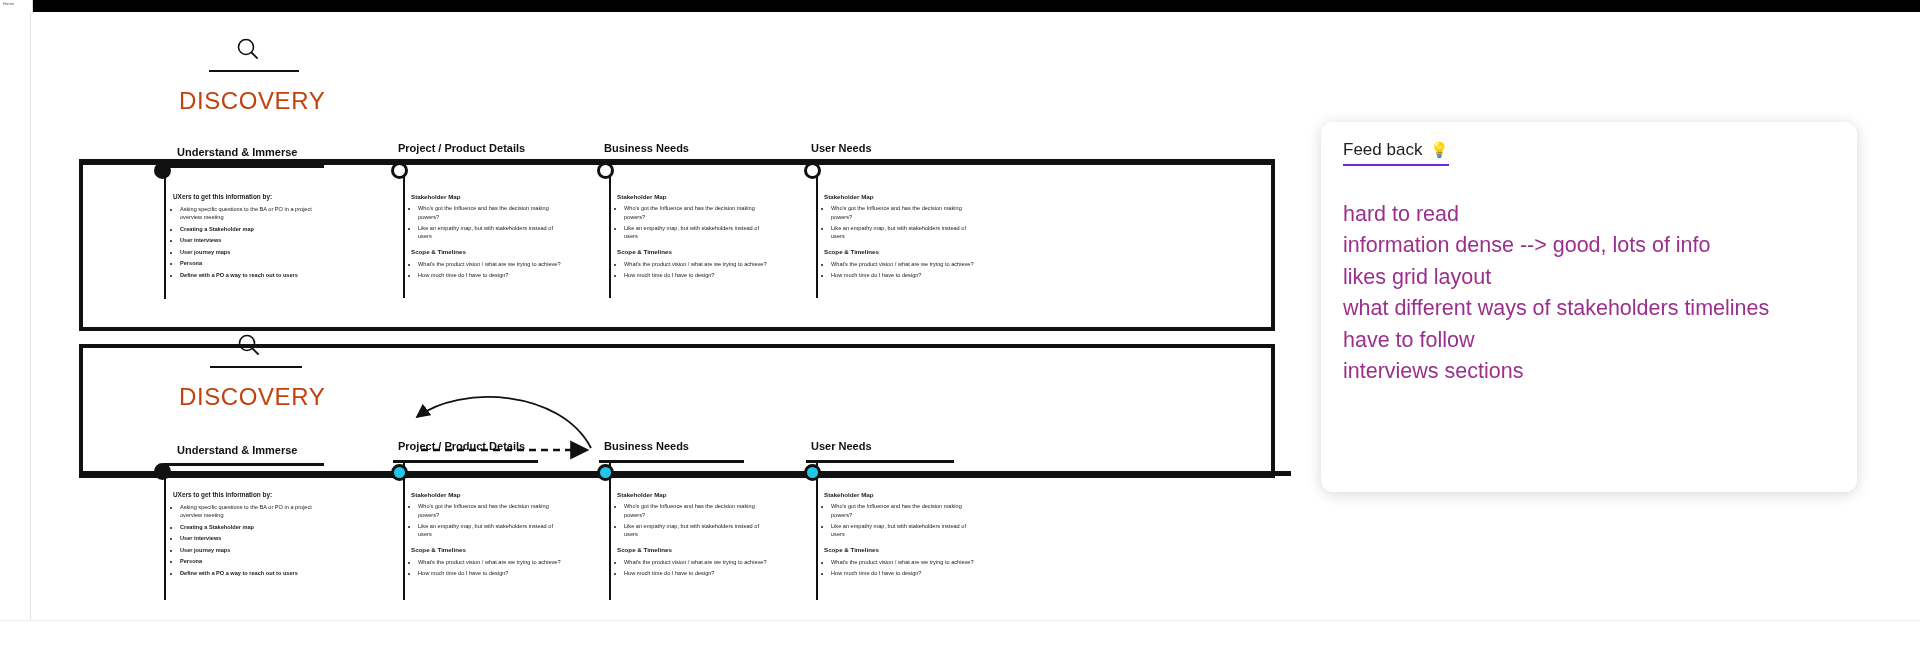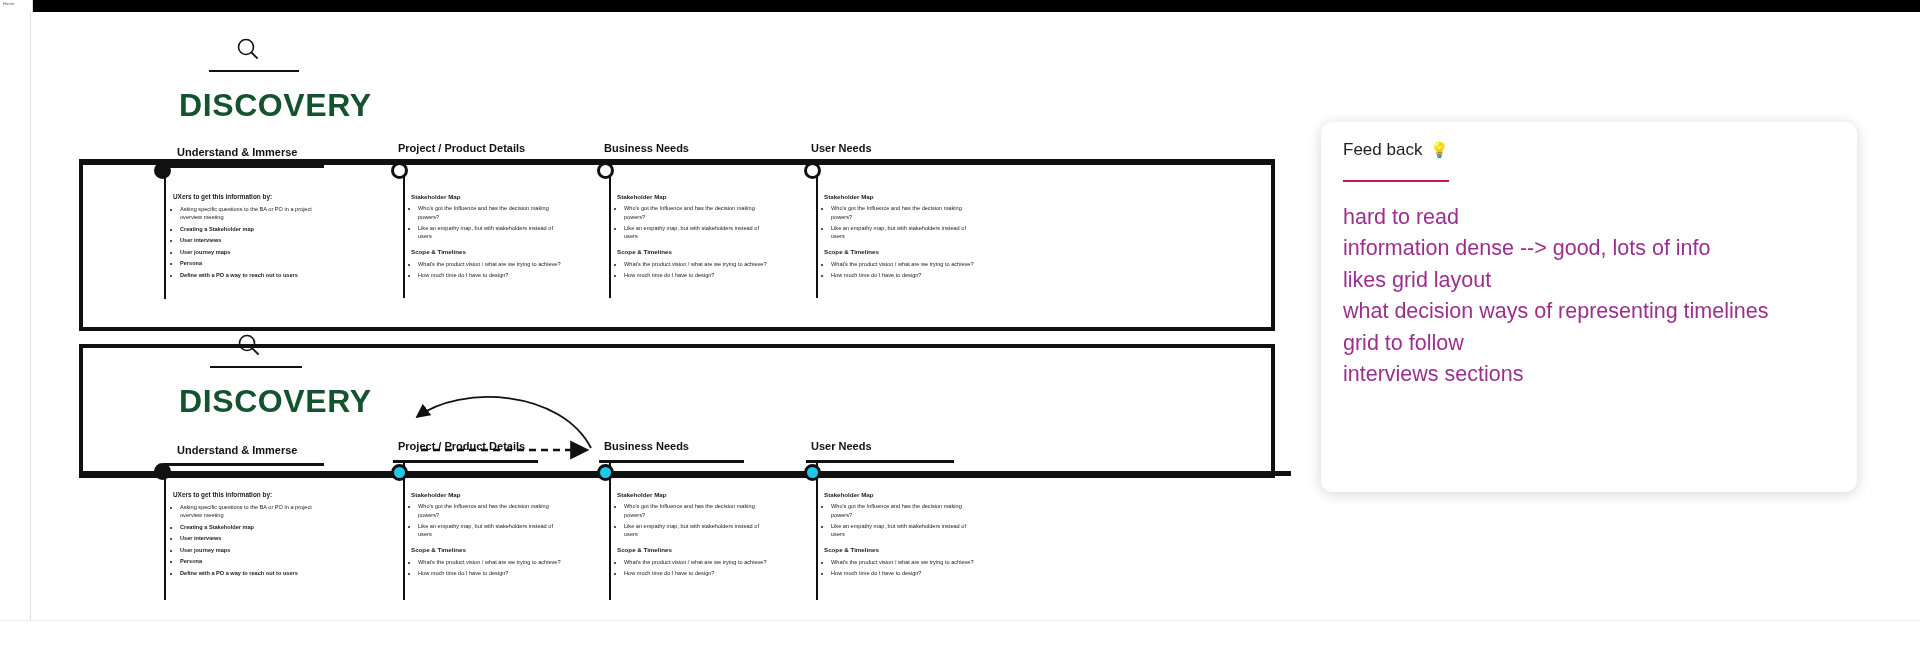--- a/index.html
+++ b/index.html
@@ -75,24 +75,24 @@
   .magnifier svg { display: block; }
   .magnifier-rule {
     position: absolute;
     height: 2px;
     background: #111;
   }
 
   .discovery-title {
     position: absolute;
     font-family: "Liberation Sans", sans-serif;
-    font-weight: bold;
-    font-size: 32px;
+    font-weight: normal;
+    font-size: 24px;
     letter-spacing: 0.6px;
-    color: #14532d;
+    color: #c2410c;
     white-space: nowrap;
   }
 
   
   .axis {
     position: absolute;
     height: 5px;
     background: #111111;
   }
   .node {
@@ -163,25 +163,25 @@
     box-shadow: 0 2px 14px rgba(0,0,0,0.16);
     box-sizing: border-box;
     padding: 18px 22px;
   }
   .fb-head {
     display: inline-flex;
     align-items: center;
     gap: 8px;
     font-size: 17px;
     color: #1f1f1f;
-    border-bottom: 2px solid #be185d;
-    padding-bottom: 20px;
+    border-bottom: 2px solid #6d28d9;
+    padding-bottom: 4px;
   }
   .fb-bulb { font-size: 15px; }
-  .fb-list { margin-top: 20px; }
+  .fb-list { margin-top: 33px; }
   .fb-item {
     font-size: 21.5px;
     line-height: 1.46;
     color: #9b2f8e;
     white-space: nowrap;
   }
 </style>
 </head>
 <body>
 
@@ -410,22 +410,22 @@
 
     <div class="feedback">
       <div class="fb-head">
         <span>Feed back</span>
         <span class="fb-bulb">💡</span>
       </div>
       <div class="fb-list">
         <div class="fb-item">hard to read</div>
         <div class="fb-item">information dense --&gt; good, lots of info</div>
         <div class="fb-item">likes grid layout</div>
-        <div class="fb-item">what decision ways of representing timelines</div>
-        <div class="fb-item">grid to follow</div>
+        <div class="fb-item">what different ways of stakeholders timelines</div>
+        <div class="fb-item">have to follow</div>
         <div class="fb-item">interviews sections</div>
       </div>
     </div>
 
   </div>
 
   <div class="bottom-strip"></div>
 </div>
 
 </body></html>

